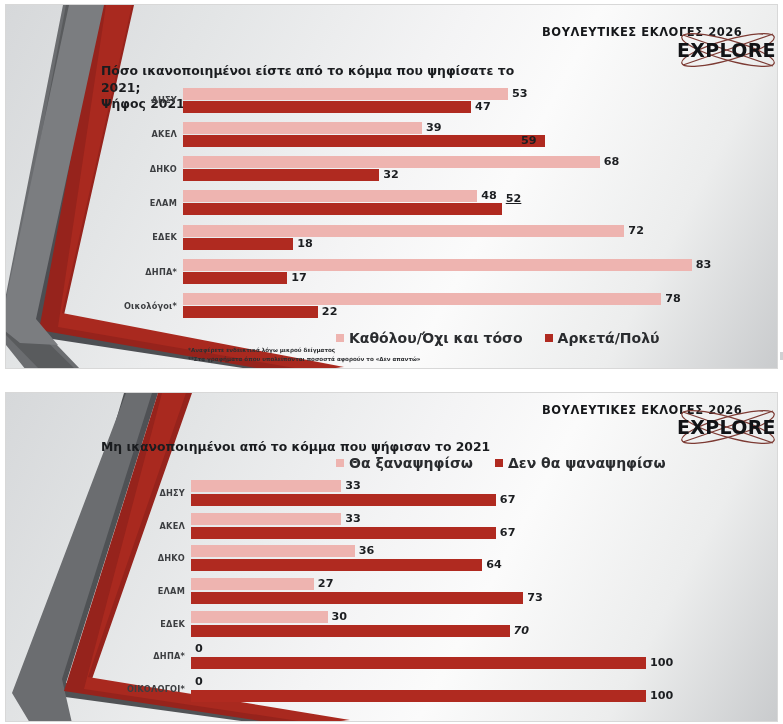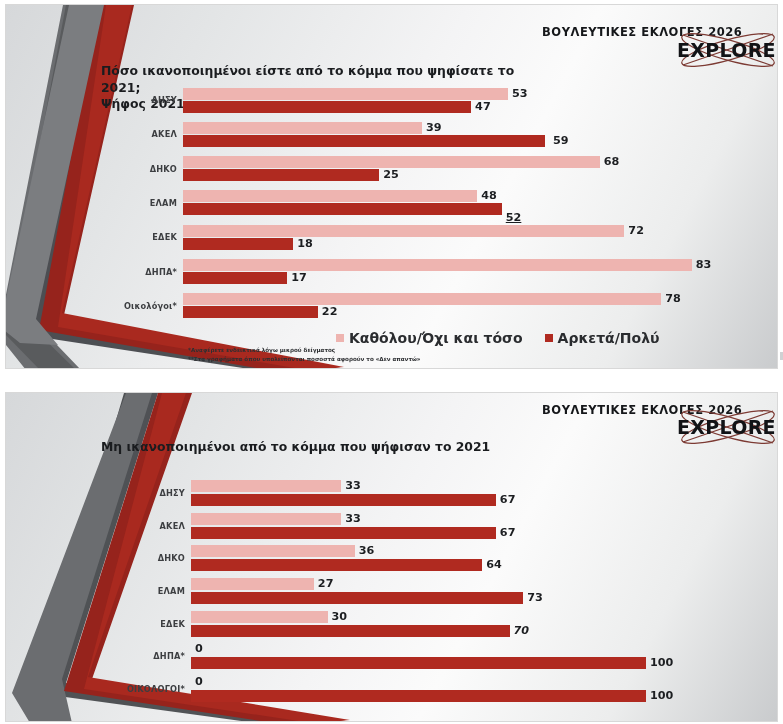--- a/index.html
+++ b/index.html
@@ -130,35 +130,35 @@
           <div class="bar" style="left: 177px; top: 4.64286px; width: 324.89px; height: 12px; background: rgb(238, 180, 176);"></div>
           <div class="bar-value" style="left: 505.89px; top: 3.64286px;">53</div>
           <div class="bar" style="left: 177px; top: 17.6429px; width: 288.11px; height: 12px; background: rgb(176, 42, 32);"></div>
           <div class="bar-value" style="left: 469.11px; top: 16.6429px;">47</div>
         </div>
         <div class="cat-row" style="top: 34.2857px; height: 34.2857px;">
           <div class="cat-label" style="right: 602px; top: 12.1429px;">ΑΚΕΛ</div>
           <div class="bar" style="left: 177px; top: 4.64286px; width: 239.07px; height: 12px; background: rgb(238, 180, 176);"></div>
           <div class="bar-value" style="left: 420.07px; top: 3.64286px;">39</div>
           <div class="bar" style="left: 177px; top: 17.6429px; width: 361.67px; height: 12px; background: rgb(176, 42, 32);"></div>
-          <div class="bar-value" style="left: 547px; top: 16.6429px;">59</div>
+          <div class="bar-value" style="left: 515px; top: 16.6429px;">59</div>
         </div>
         <div class="cat-row" style="top: 68.5714px; height: 34.2857px;">
           <div class="cat-label" style="right: 602px; top: 12.1429px;">ΔΗΚΟ</div>
           <div class="bar" style="left: 177px; top: 4.64286px; width: 416.84px; height: 12px; background: rgb(238, 180, 176);"></div>
           <div class="bar-value" style="left: 597.84px; top: 3.64286px; text-align: right;">68</div>
           <div class="bar" style="left: 177px; top: 17.6429px; width: 196.16px; height: 12px; background: rgb(176, 42, 32);"></div>
-          <div class="bar-value" style="left: 377.16px; top: 16.6429px;">25</div>
+          <div class="bar-value" style="left: 377.16px; top: 16.6429px;">32</div>
         </div>
         <div class="cat-row" style="top: 102.857px; height: 34.2857px;">
           <div class="cat-label" style="right: 602px; top: 12.1429px;">ΕΛΑΜ</div>
           <div class="bar" style="left: 177px; top: 4.64286px; width: 294.24px; height: 12px; background: rgb(238, 180, 176);"></div>
           <div class="bar-value" style="left: 475.24px; top: 3.64286px;">48</div>
           <div class="bar" style="left: 177px; top: 17.6429px; width: 318.76px; height: 12px; background: rgb(176, 42, 32);"></div>
-          <div class="bar-value" style="left: 499.76px; top: 25px; text-decoration: underline;">52</div>
+          <div class="bar-value" style="left: 499.76px; top: 6px; text-decoration: underline;">52</div>
         </div>
         <div class="cat-row" style="top: 137.143px; height: 34.2857px;">
           <div class="cat-label" style="right: 602px; top: 12.1429px;">ΕΔΕΚ</div>
           <div class="bar" style="left: 177px; top: 4.64286px; width: 441.36px; height: 12px; background: rgb(238, 180, 176);"></div>
           <div class="bar-value" style="left: 622.36px; top: 3.64286px;">72</div>
           <div class="bar" style="left: 177px; top: 17.6429px; width: 110.34px; height: 12px; background: rgb(176, 42, 32);"></div>
           <div class="bar-value" style="left: 291.34px; top: 16.6429px;">18</div>
         </div>
         <div class="cat-row" style="top: 171.429px; height: 34.2857px;">
           <div class="cat-label" style="right: 602px; top: 12.1429px;">ΔΗΠΑ*</div>
@@ -211,20 +211,30 @@
           <ellipse cx="59" cy="20" rx="48" ry="10" transform="rotate(16 59 20)"></ellipse>
           <line x1="14" y1="35" x2="104" y2="4"></line>
           <line x1="14" y1="5" x2="104" y2="36"></line>
         </g>
       </svg>
       <div class="logo-text">EXPLORER</div>
     </div>
 
     <div class="chart-title" style="left:95px; top:28px; width:480px;">Μη ικανοποιημένοι από το κόμμα που ψήφισαν το 2021</div>
 
+    <div class="legend" id="legend2" style="left:330px; top:62px;">
+        <div class="legend-item">
+          <span class="legend-swatch" style="background: rgb(238, 180, 176);"></span>
+          <span class="legend-label">Θα ξαναψηφίσω</span>
+        </div>
+        <div class="legend-item">
+          <span class="legend-swatch" style="background: rgb(176, 42, 32);"></span>
+          <span class="legend-label">Δεν θα ψαναψηφίσω</span>
+        </div>
+      </div>
 
     <div class="plot" id="plot2" style="left:0px; top:84px; width:773px; height:228px;">
         <div class="cat-row" style="top: 0px; height: 32.5714px;">
           <div class="cat-label" style="right: 594px; top: 11.2857px;">ΔΗΣΥ</div>
           <div class="bar" style="left: 185px; top: 3.28571px; width: 150.15px; height: 12px; background: rgb(238, 180, 176);"></div>
           <div class="bar-value" style="left: 339.15px; top: 2.28571px;">33</div>
           <div class="bar" style="left: 185px; top: 17.2857px; width: 304.85px; height: 12px; background: rgb(176, 42, 32);"></div>
           <div class="bar-value" style="left: 493.85px; top: 16.2857px;">67</div>
         </div>
         <div class="cat-row" style="top: 32.5714px; height: 32.5714px;">

